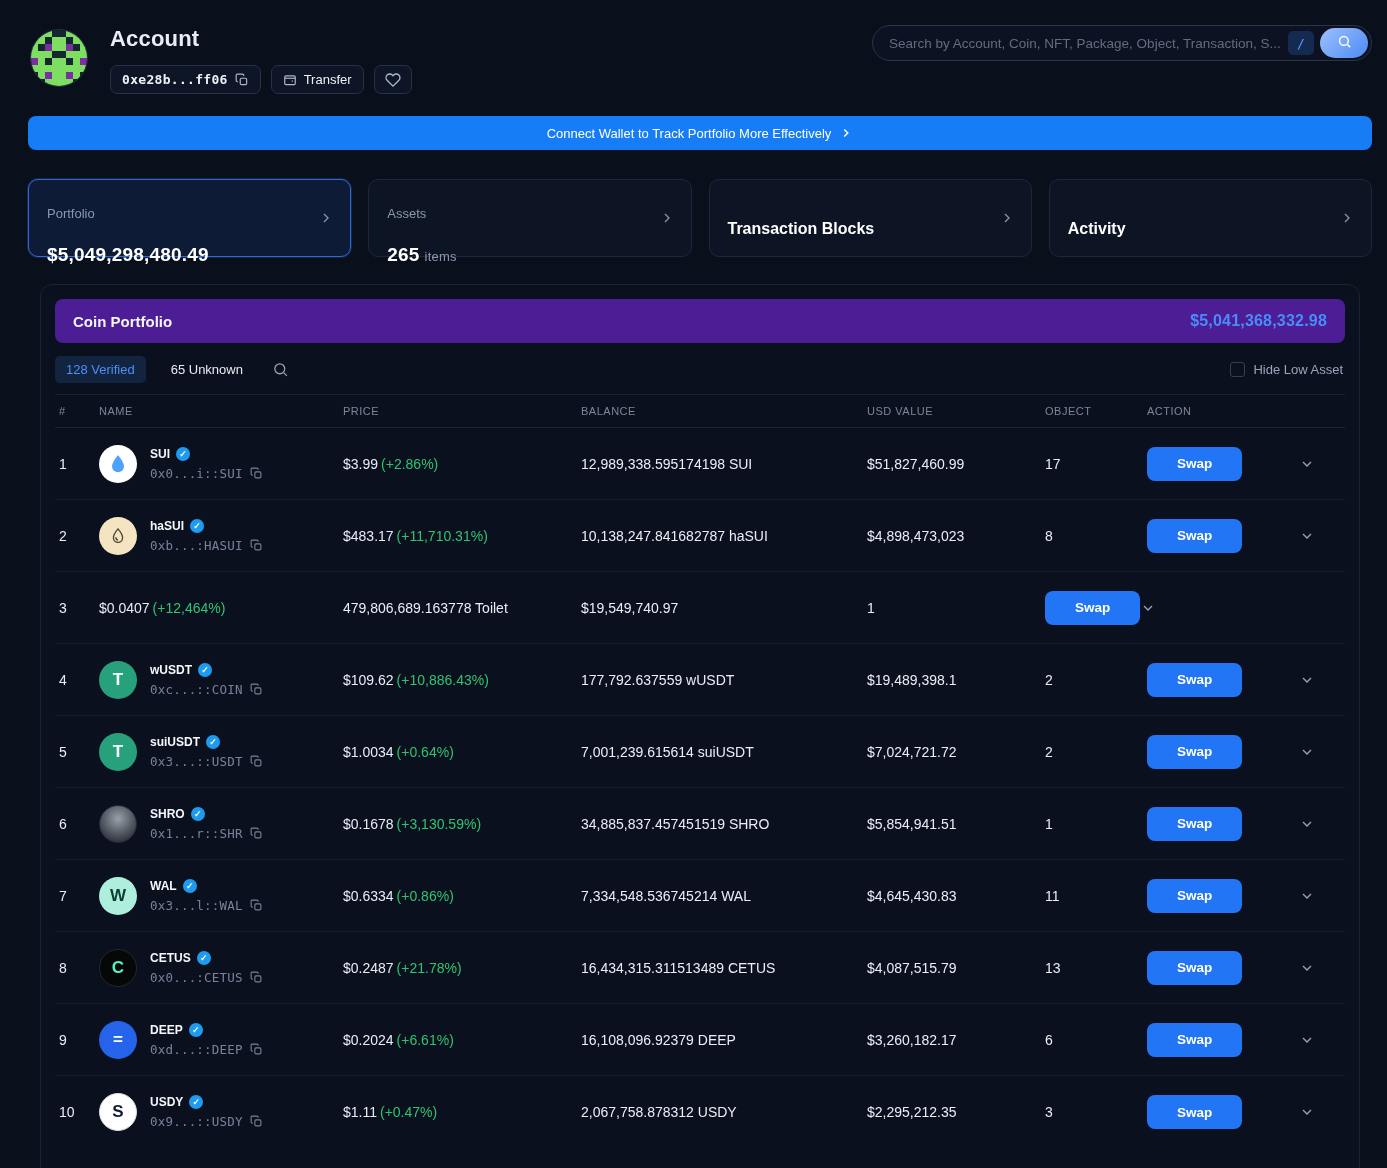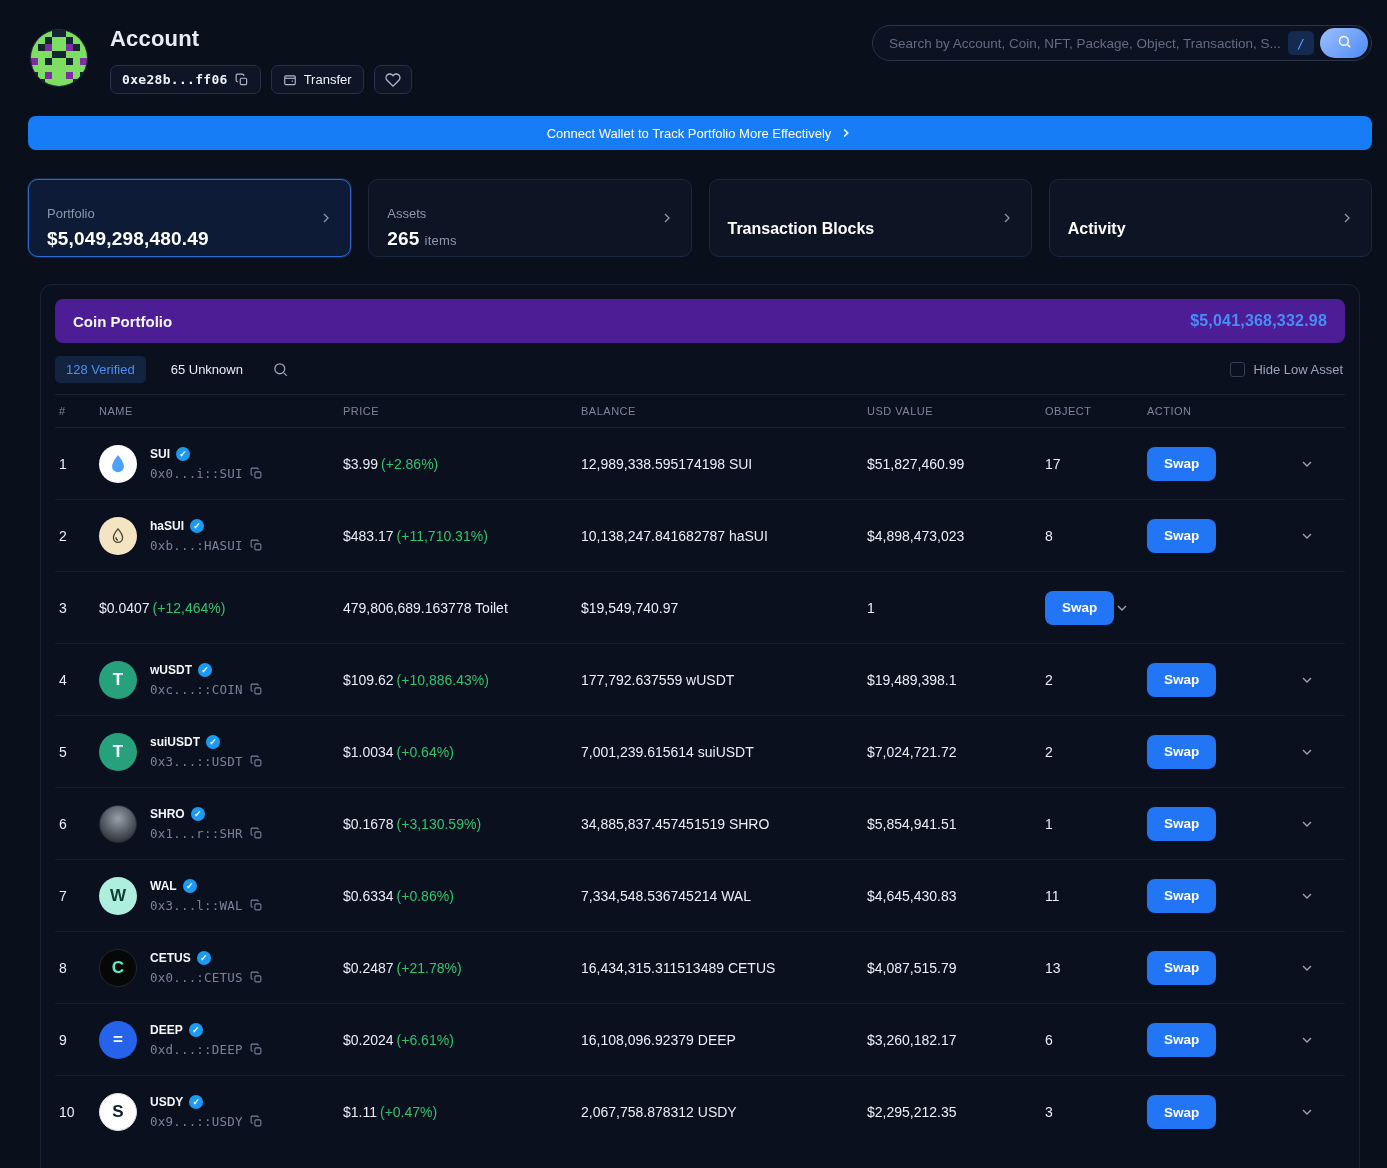--- a/index.html
+++ b/index.html
@@ -57,21 +57,21 @@
   }
 
   
   .cards { display:flex; gap:17px; margin:29px 15px 0 28px; }
   .card {
     flex:1; height:78px; border-radius:10px; background:#0d1423;
     border:1px solid #1d2740; padding:26px 18px; position:relative; cursor:pointer;
   }
   .card.active { background:#0d1b36; border:1px solid #2e6ad1; box-shadow:0 0 0 1px rgba(46,106,209,.25); }
   .card .label { font-size:13px; color:#8d97ab; }
-  .card .value { font-size:19px; font-weight:700; margin-top:7px; color:#fff; letter-spacing:.2px; }
+  .card .value { font-size:19px; font-weight:700; margin-top:23px; color:#fff; letter-spacing:.2px; }
   .card .value .suffix { font-size:13px; font-weight:400; color:#8d97ab; margin-left:5px; }
   .card .title-only { font-size:16px; font-weight:600; color:#fff; line-height:46px; }
   .card .chev { position:absolute; right:16px; top:50%; transform:translateY(-50%); color:#8b93a5; display:flex; }
 
   
   .panel {
     margin:27px 27px 0 40px; width:1320px; height:900px;
     background:#0b101f; border:1px solid #1b2336; border-radius:12px;
     padding:14px 14px 0 14px;
   }
@@ -121,21 +121,21 @@
   .copy-icon { color:#78839a; display:flex; cursor:pointer; }
 
   .cell-price { font-size:14px; font-weight:500; }
   .chg { color:#2fc46f; margin-left:3px; }
   .cell-plain { font-size:14px; font-weight:500; color:#eaeef6; }
 
   .cell-action { display:flex; align-items:center; justify-content:space-between; padding-right:30px; }
   .swap-btn {
     border:none; cursor:pointer; background:#2276f5; color:#fff;
     font-size:13.5px; font-weight:600; font-family:"Liberation Sans",sans-serif;
-    padding:0 17px; height:34px; border-radius:8px;
+    padding:0 30px; height:34px; border-radius:8px;
   }
   .row-chev { color:#9aa3b5; display:flex; cursor:pointer; }
 </style>
 </head>
 <body>
 
 <div class="topbar">
   <div class="avatar">
     <svg viewBox="0 0 8 8" shape-rendering="crispEdges">
       <rect width="8" height="8" fill="#14262f"></rect>

